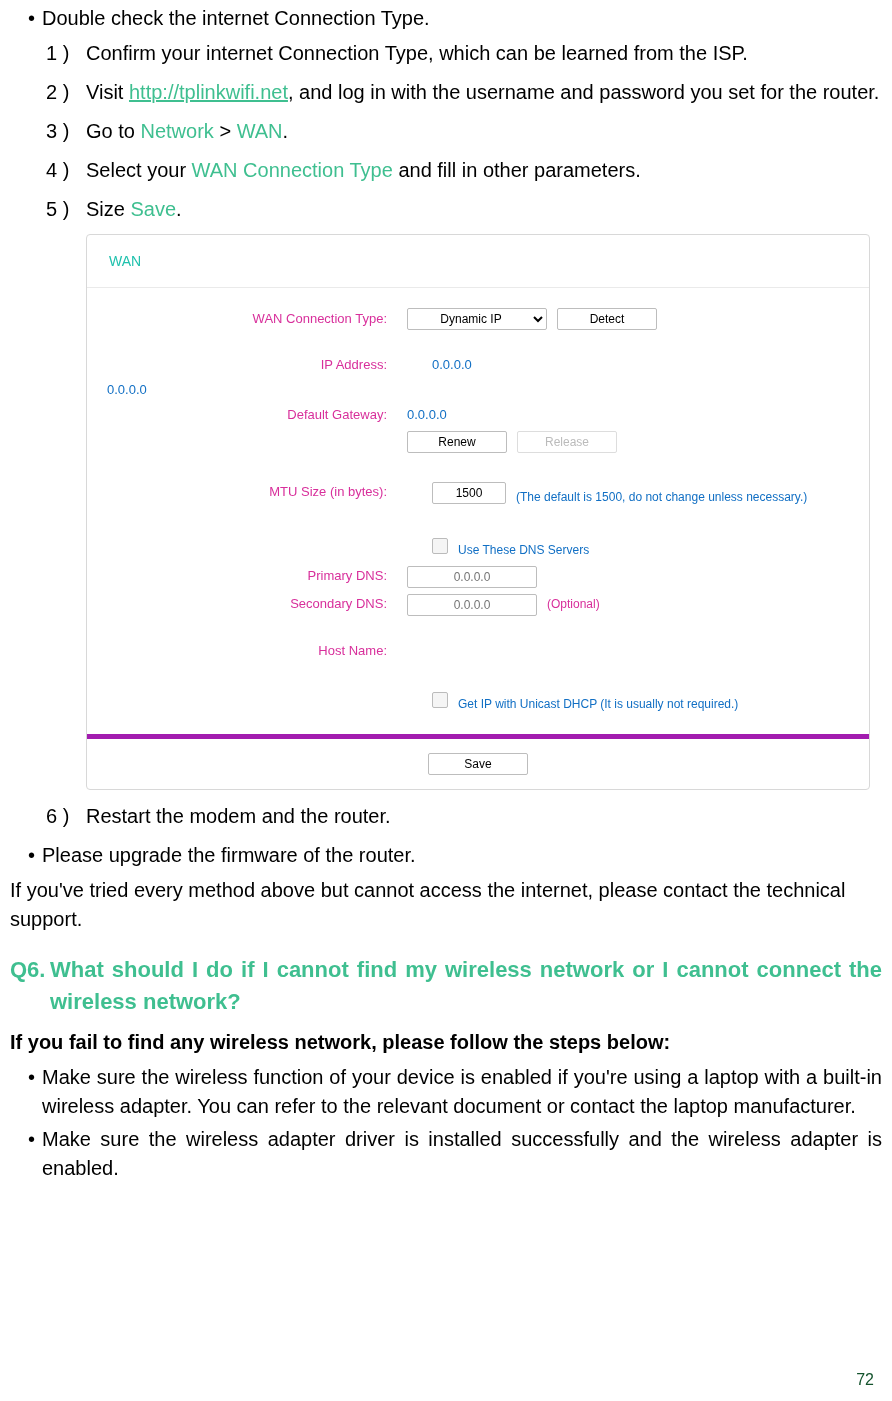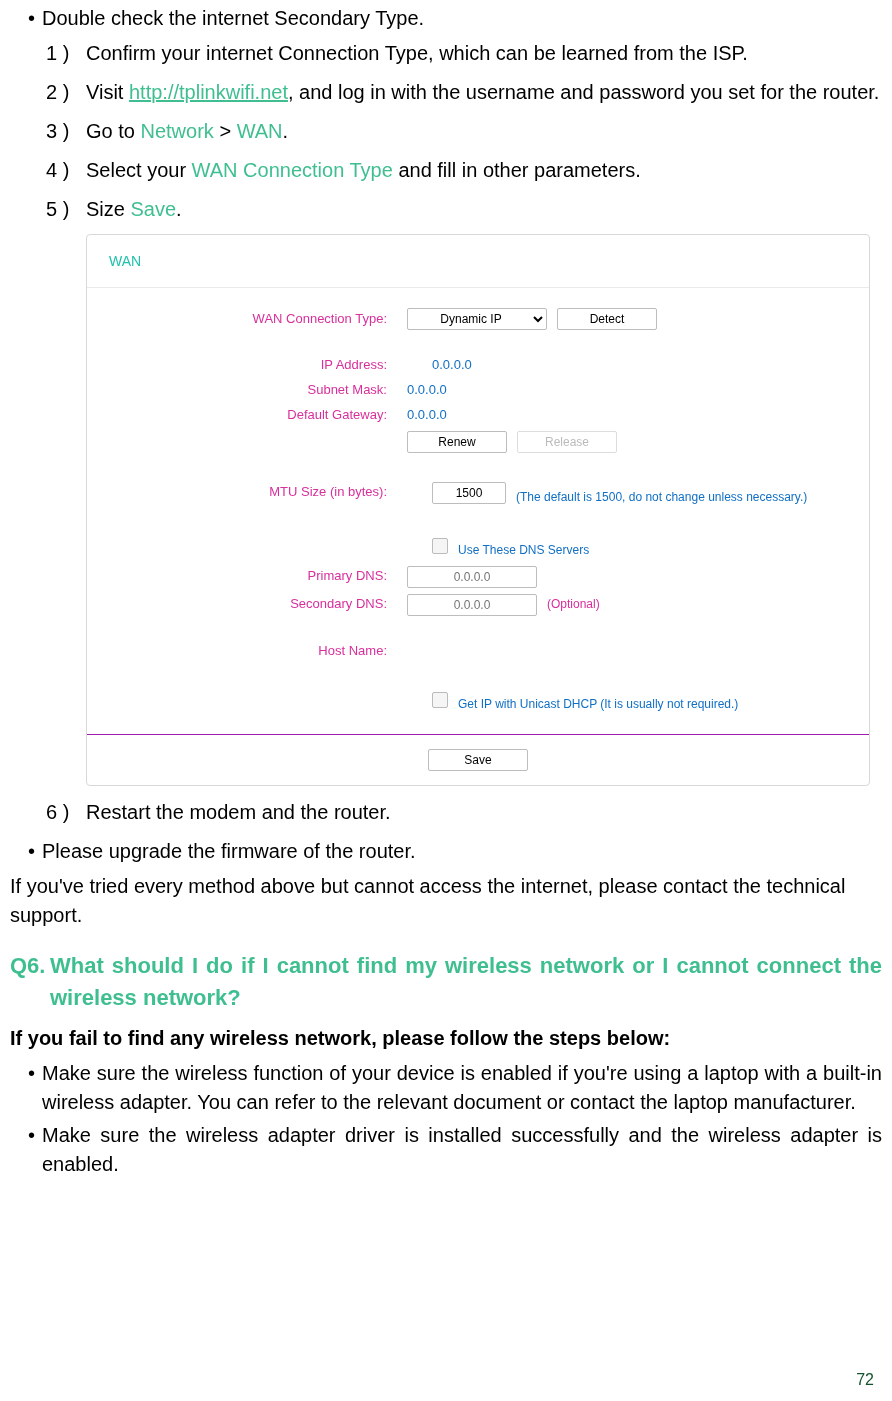--- a/index.html
+++ b/index.html
@@ -83,21 +83,21 @@
     color: #333;
   }
   .wan-title {
     color: #1fc1ad;
     font-size: 14px;
     padding: 16px 0 16px 22px;
     border-bottom: 1px solid #eaeaea;
   }
   .wan-body {
     padding: 14px 20px 14px 20px;
-    border-bottom: 1px solid #a21caf;
+    border-bottom: 5px solid #a21caf;
   }
   .wan-row {
     display: flex;
     align-items: center;
     margin: 6px 0;
   }
   .wan-label {
     width: 300px;
     min-width: 300px;
     text-align: right;
@@ -159,21 +159,21 @@
     bottom: 10px;
     right: 18px;
     font-size: 16px;
     color: #14532d;
   }
 </style>
 </head>
 <body>
 
 <ul class="bullets">
-  <li>Double check the internet Secondary Type.</li>
+  <li>Double check the internet Connection Type.</li>
 </ul>
 
 <ol class="steps">
   <li>
     <span class="step-num">1 )</span>
     <span>Confirm your internet Connection Type, which can be learned from the ISP.</span>
   </li>
   <li>
     <span class="step-num">2 )</span>
     <span>Visit </span><a href="#" class="link-green">http://tplinkwifi.net</a><span>, and log in with the username and password you set for the router.</span>
@@ -206,21 +206,20 @@
       </div>
     </div>
 
     <div class="wan-row gap-top">
       <div class="wan-label">IP Address:</div>
       <div class="wan-val">
           <span>0.0.0.0</span>
         </div>
     </div>
     <div class="wan-row">
-      <div class="wan-label">Subnet Mask:</div>
       <div class="wan-val">
           <span>0.0.0.0</span>
         </div>
     </div>
     <div class="wan-row">
       <div class="wan-label">Default Gateway:</div>
       <div class="wan-val">
           <span>0.0.0.0</span>
         </div>
     </div>

